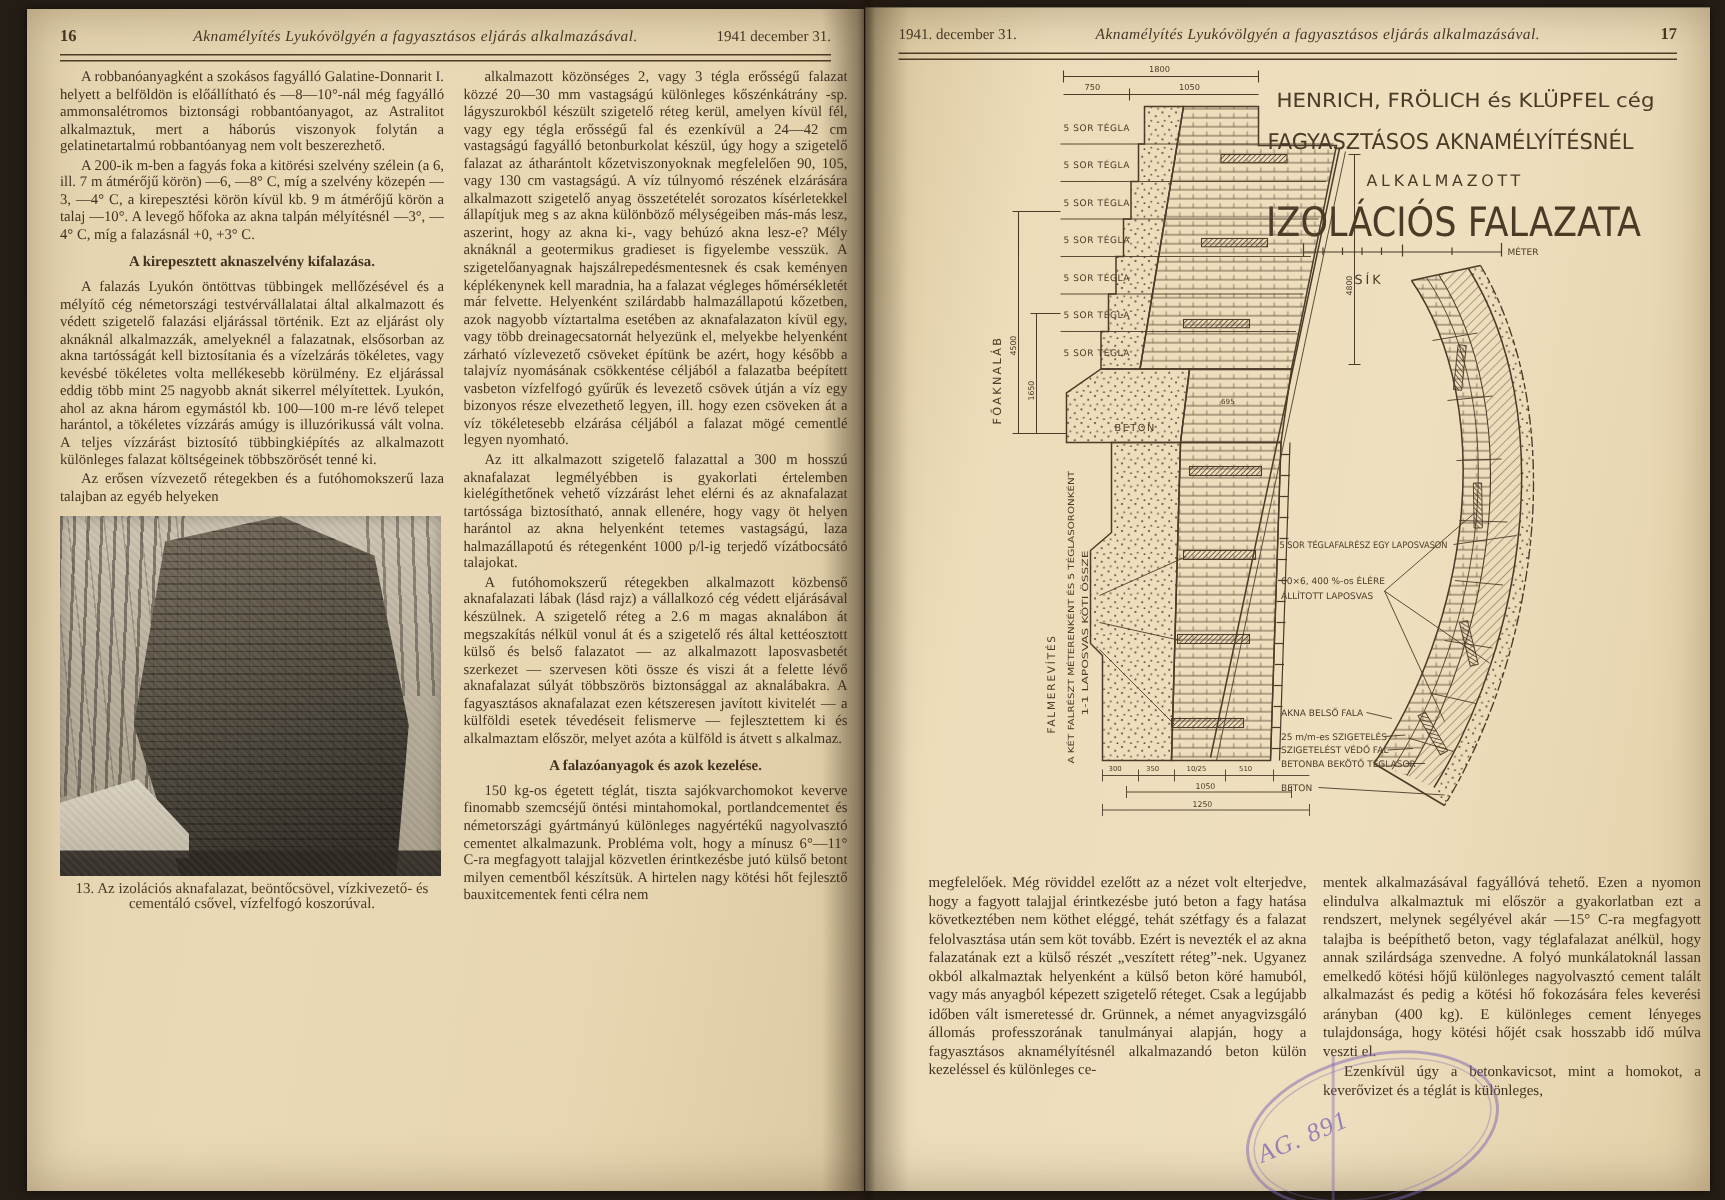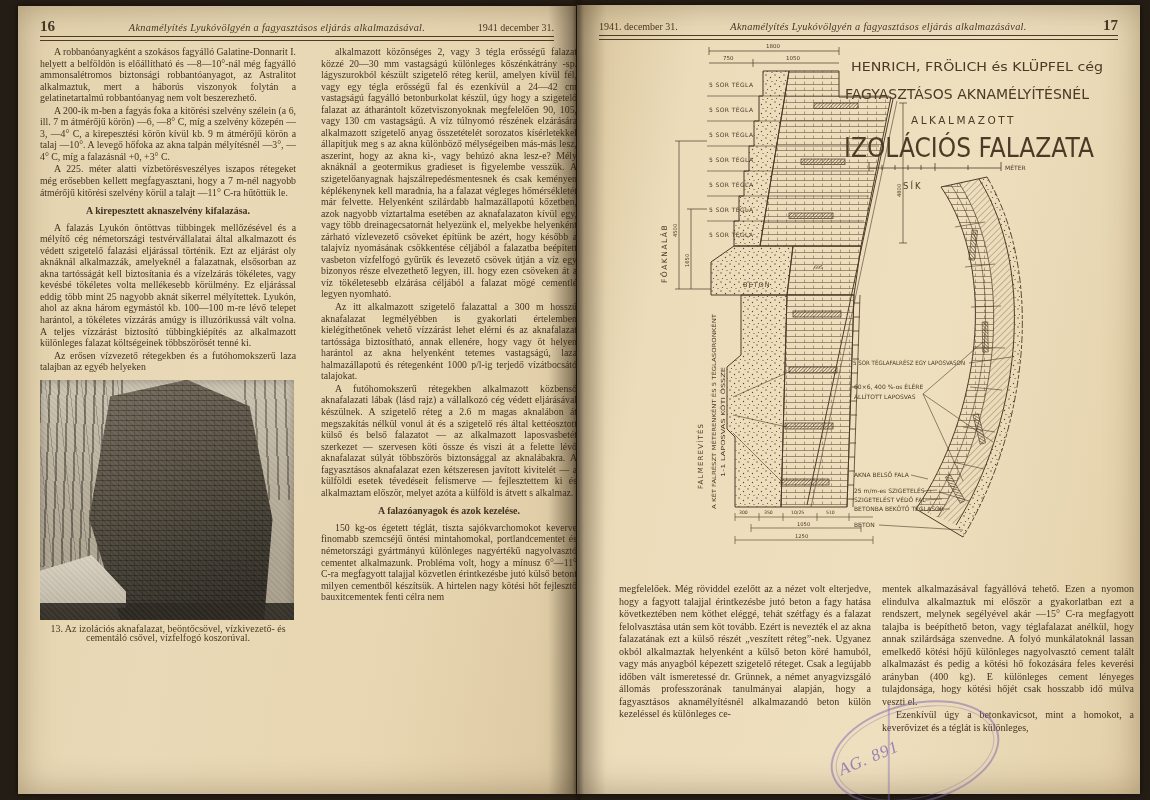--- a/index.html
+++ b/index.html
@@ -7,27 +7,27 @@
        font-family:"Liberation Serif",serif;}
   .scan{position:absolute;inset:0;}
   .page{position:absolute;box-shadow:inset 0 0 34px rgba(80,58,30,.38), 0 0 6px rgba(0,0,0,.6);}
   .page-left{left:18px;top:6px;width:558px;height:788px;
      background:linear-gradient(100deg,#e4d3ae 0%,#ead9b6 35%,#e8d6b2 70%,#dcc9a2 100%);}
   .page-right{left:577px;top:5px;width:563px;height:789px;
      background:linear-gradient(100deg,#d9c59c 0%,#ecdcba 18%,#eedfbf 60%,#e3d0a8 100%);}
   .gutter{position:absolute;left:548px;top:0;width:58px;height:800px;pointer-events:none;
      background:linear-gradient(90deg,rgba(40,28,14,0) 0%,rgba(40,28,14,.38) 42%,rgba(25,17,8,.55) 52%,rgba(40,28,14,.25) 62%,rgba(40,28,14,0) 100%);}
   .hdr{position:absolute;top:12px;left:22px;right:22px;display:flex;align-items:baseline;color:#463624;}
-  .hdr .pn{font-weight:bold;font-size:15px;width:70px;}
+  .hdr .pn{font-weight:bold;font-size:11px;width:70px;}
   .hdr .pn.r{text-align:right;}
   .hdr .ttl{flex:1;text-align:center;font-style:italic;font-size:10.3px;letter-spacing:.3px;}
   .hdr .dt{width:110px;font-size:10px;text-align:right;}
   .hdr .dt.l{text-align:left;width:110px;}
   .rule{position:absolute;top:30px;left:22px;right:22px;border-top:1.8px solid #4d3b26;border-bottom:.9px solid #4d3b26;height:2.5px;}
-  .cols{position:absolute;top:40px;left:22px;display:flex;gap:25px;color:#413322;}
+  .cols{position:absolute;top:40px;left:22px;display:flex;gap:13px;color:#413322;}
   .col{width:256px;font-size:9.8px;line-height:11.55px;text-align:justify;overflow:hidden;}
   .para{text-indent:14px;margin:0 0 1px 0;}
   .shead{font-weight:bold;text-align:center;font-size:9.9px;margin:7px 0 5px 0;text-indent:0;}
   
   .photo{position:relative;width:254px;height:240px;margin-top:7px;overflow:hidden;
      background:linear-gradient(180deg,#cdc5b2 0%,#b8af9c 45%,#a79d89 100%);
      box-shadow:inset 0 0 10px rgba(40,30,20,.35);}
   .ph-trees-l{position:absolute;left:0;top:0;width:34%;height:78%;opacity:.85;
      background:repeating-linear-gradient(92deg,rgba(56,50,42,.6) 0 2px,rgba(0,0,0,0) 2px 9px),
                 repeating-linear-gradient(84deg,rgba(56,50,42,.3) 0 1px,rgba(0,0,0,0) 1px 12px);}
@@ -70,21 +70,20 @@
     <div class="hdr">
       <span class="pn">16</span>
       <span class="ttl">Aknamélyítés Lyukóvölgyén a fagyasztásos eljárás alkalmazásával.</span>
       <span class="dt">1941 december 31.</span>
     </div>
     <div class="rule"></div>
     <div class="cols">
       <div class="col" style="height:735px">
         <p class="para">A robbanóanyagként a szokásos fagyálló Galatine-Donnarit I. helyett a belföldön is előállítható és —8—10°-nál még fagyálló ammonsalétromos biztonsági robbantóanyagot, az Astralitot alkalmaztuk, mert a háborús viszonyok folytán a gelatinetartalmú robbantóanyag nem volt beszerezhető.</p>
         <p class="para">A 200-ik m-ben a fagyás foka a kitörési szelvény szélein (a 6, ill. 7 m átmérőjű körön) —6, —8° C, míg a szelvény közepén —3, —4° C, a kirepesztési körön kívül kb. 9 m átmérőjű körön a talaj —10°. A levegő hőfoka az akna talpán mélyítésnél —3°, —4° C, míg a falazásnál +0, +3° C.</p>
-        <p class="para">A 225. méter alatti vízbetörésveszélyes iszapos rétegeket még erősebben kellett megfagyasztani, hogy a 7 m-nél nagyobb átmérőjű kitörési szelvény körül a talajt —11° C-ra hűtöttük le.</p>
         <p class="para shead">A kirepesztett aknaszelvény kifalazása.</p>
         <p class="para">A falazás Lyukón öntöttvas tübbingek mellőzésével és a mélyítő cég németországi testvérvállalatai által alkalmazott és védett szigetelő falazási eljárással történik. Ezt az eljárást oly aknáknál alkalmazzák, amelyeknél a falazatnak, elsősorban az akna tartósságát kell biztosítania és a vízelzárás tökéletes, vagy kevésbé tökéletes volta mellékesebb körülmény. Ez eljárással eddig több mint 25 nagyobb aknát sikerrel mélyítettek. Lyukón, ahol az akna három egymástól kb. 100—100 m-re lévő telepet harántol, a tökéletes vízzárás amúgy is illuzórikussá vált volna. A teljes vízzárást biztosító tübbingkiépítés az alkalmazott különleges falazat költségeinek többszörösét tenné ki.</p>
         <p class="para">Az erősen vízvezető rétegekben és a futóhomokszerű laza talajban az egyéb helyeken</p>
         <div class="photo">
           <div class="ph-trees-l"></div>
           <div class="ph-trees-r"></div>
           <div class="ph-tower"></div>
           <div class="ph-snow"></div>
           <div class="ph-fg"></div>
           <div class="ph-grain"></div>

